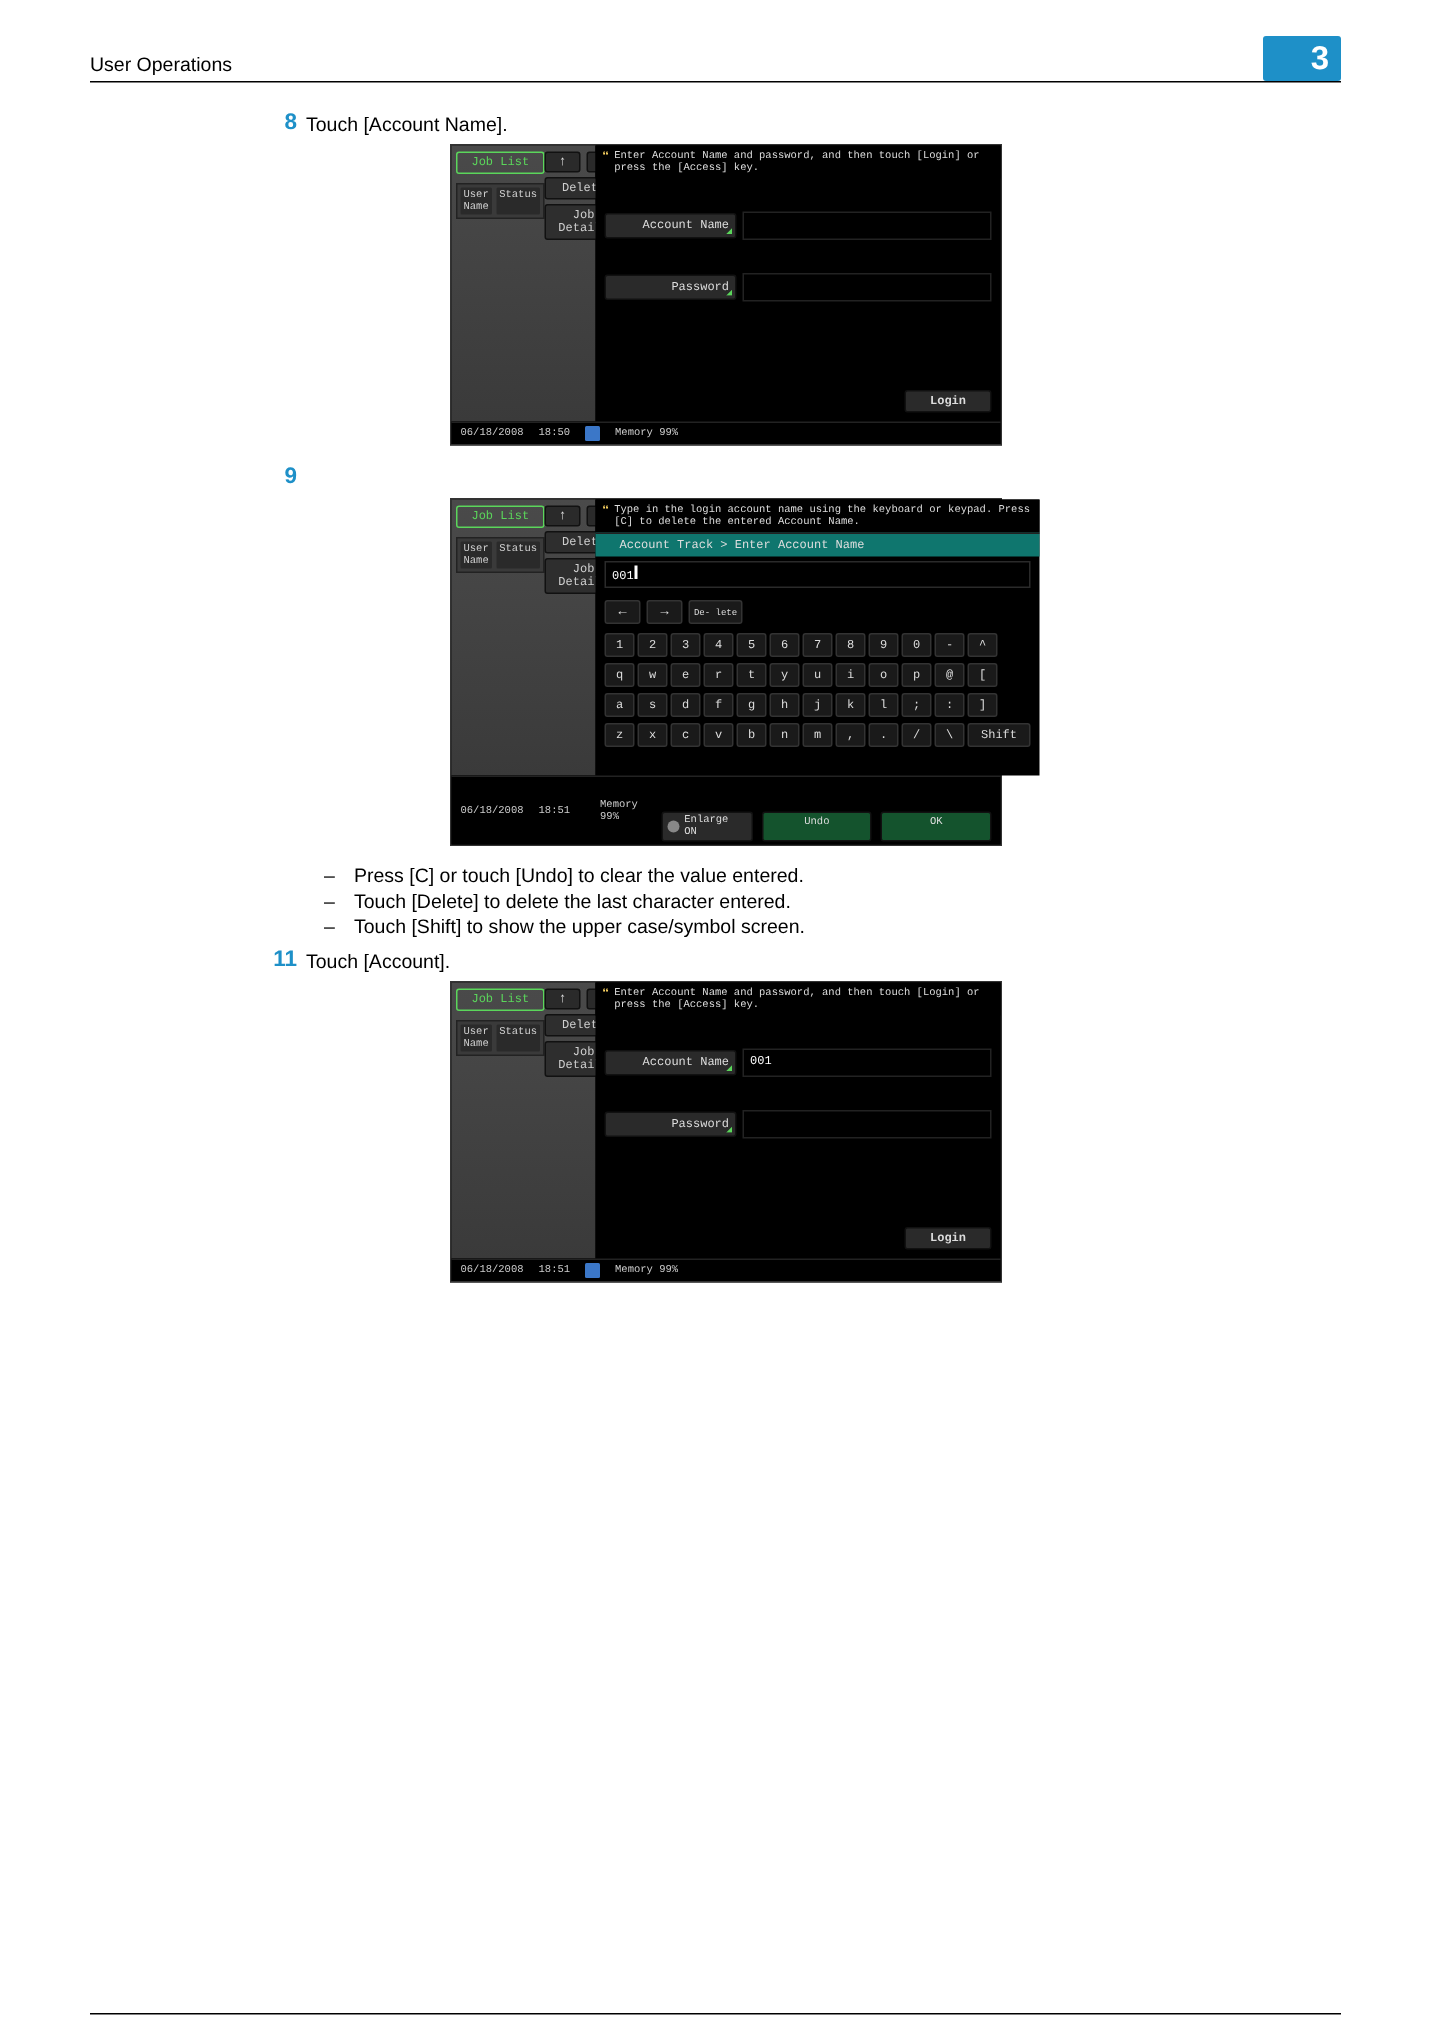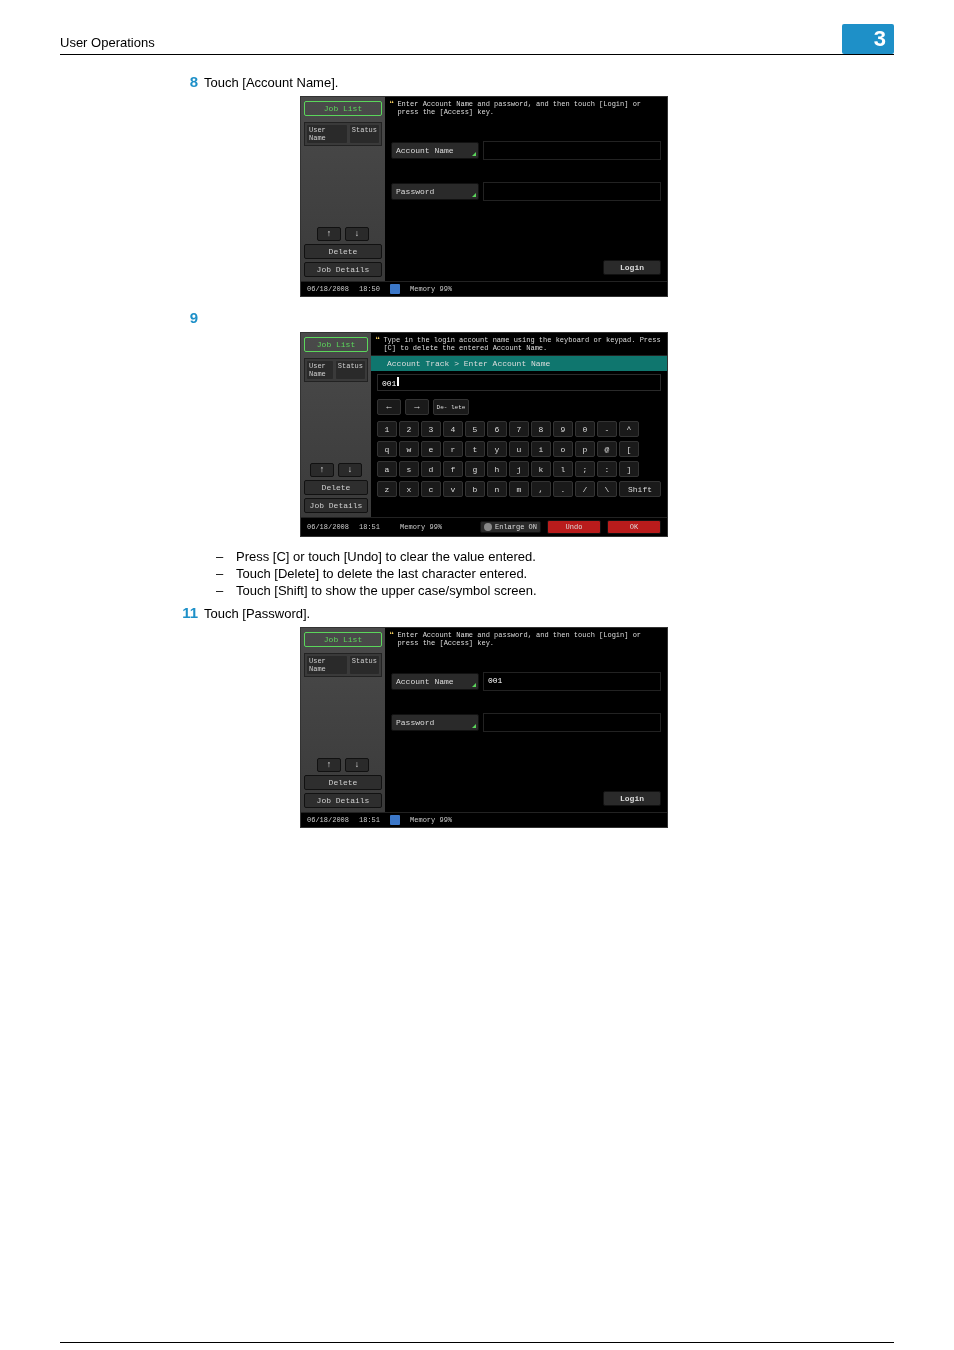--- a/index.html
+++ b/index.html
@@ -52,24 +52,24 @@
     font-family: "Courier New", monospace;
     font-size: 8px;
     color: #c8c8c8;
     border: 1px solid #333;
     background: #000;
     display: flex;
     flex-direction: column;
   }
   .shot .upper { display: flex; flex: 1 0 auto; min-height: 184px; }
   .shot .side-panel {
-    width: 84px;
+    width: 96px;
     background: linear-gradient(#4a4a4a,#3a3a3a);
     display: flex;
-    flex-direction: column;
+    flex-direction: row;
     justify-content: space-between;
     padding: 4px 3px;
     box-sizing: border-box;
   }
   .shot .side-top {}
   .shot .side-bottom { display: flex; flex-direction: column; gap: 3px; }
   .shot .side-panel .sp-btn {
     background: #2e2e2e;
     border: 1px solid #111;
     color: #cfcfcf;
@@ -130,21 +130,21 @@
     background: #0f766e; color:#dedede; padding:3px 16px; font-size:8px; border-top:1px solid #222;
   }
   .shot .input-box {
     margin: 3px 6px 2px 6px;
     border:1px solid #2a2a2a; background:#000; color:#fff; padding:2px 4px; font-size:8px;
   }
   .shot .form-area { flex:1; padding: 4px 6px; display:flex; flex-direction:column; gap:4px; }
   .shot .field-row { display:flex; align-items:center; gap:4px; margin-top:18px; }
   .shot .field-label {
     width:78px; background:#2a2a2a; border:1px solid #111; color:#dcdcdc;
-    padding:3px 4px; border-radius:2px; text-align:left;
+    padding:3px 4px; border-radius:2px; text-align:right;
     position:relative;
   }
   .shot .field-label::after {
     content:""; position:absolute; right:2px; bottom:2px; width:4px; height:4px;
     background:#5bd65b; clip-path: polygon(100% 0, 100% 100%, 0 100%);
   }
   .shot .field-input {
     flex:1; background:#000; border:1px solid #222; color:#fff; padding:3px 4px; min-height:11px;
   }
   .shot .login-row { display:flex; justify-content:flex-end; padding:4px 6px 6px 6px;font-weight:bold; }
@@ -169,23 +169,23 @@
     width:18px; height:14px; background:#1a1a1a; border:1px solid #333; color:#ddd;
     display:flex; align-items:center; justify-content:center; border-radius:2px; font-size:8px;
   }
   .kb-shift { margin-left:auto; width:40px; height:14px; background:#1a1a1a; border:1px solid #333; color:#ddd; display:flex; align-items:center; justify-content:center; border-radius:2px;}
   .shot .bottom-bar {
     background:#000; border-top:1px solid #222;
     display:flex; align-items:center; padding:2px 6px; font-size:7px; color:#ccc;
     justify-content: space-between;
   }
   .shot .bottom-bar .bb-left { display:flex; gap:10px; align-items:center;}
-  .shot .bottom-bar .bb-right { display:flex; gap:6px; align-items:center;}
+  .shot .bottom-bar .bb-right { display:flex; gap:6px; margin-top:21px;}
   .shot .bottom-bar .pill {
-    background:#b91c1c; border:1px solid #111; color:#ddd; padding:2px 6px; width:40px; text-align:center; border-radius:2px;
+    background:#14532d; border:1px solid #111; color:#ddd; padding:2px 16px; width:40px; text-align:center; border-radius:2px;
   }
   .shot .bottom-bar .enlarge {
     background:#2a2a2a; border:1px solid #111; color:#ddd; padding:1px 3px; border-radius:2px; display:flex; align-items:center; gap:3px;
   }
   .shot .bottom-bar .enlarge .circ { width:8px; height:8px; border-radius:50%; background:#888;}
 
   .footer {
     position:absolute; bottom:22px; left:60px; right:60px;
     border-top:1px solid #000; padding-top:4px;
     display:flex; justify-content:space-between; font-size:13px;
@@ -394,21 +394,21 @@
       </div>
       <div class="sub">
         <div class="dash">–</div>
         <div>Touch [Shift] to show the upper case/symbol screen.</div>
       </div>
     </div>
 
 
   <div class="step-row">
     <div class="step-num">11</div>
-    <div class="step-text">Touch [Password].</div>
+    <div class="step-text">Touch [Account].</div>
   </div>
 
   <div class="shot-wrap">
     <div class="shot">
       <div class="upper">
         <div class="side-panel">
           <div class="side-top">
             <div class="job-list">Job List</div>
             <div class="sp-row">
               <span class="sp-cell">User Name</span>

